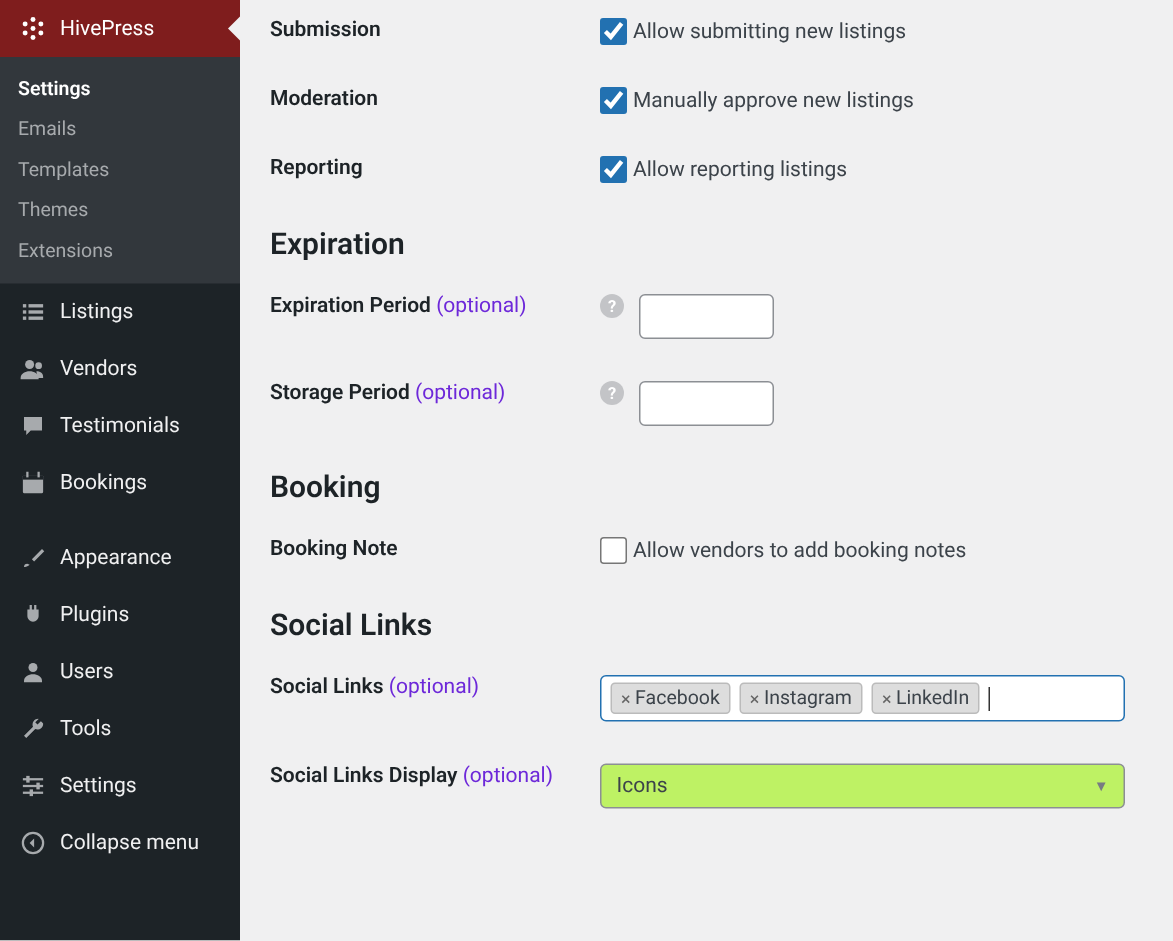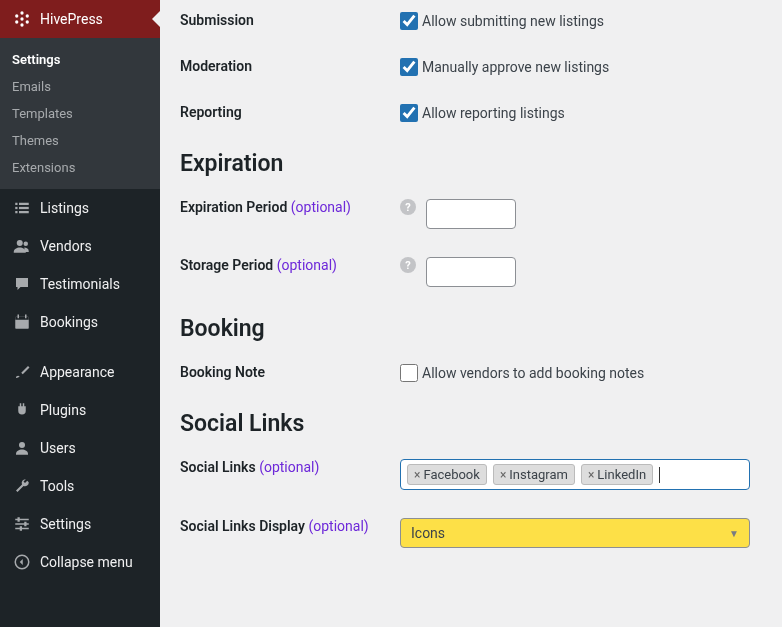--- a/index.html
+++ b/index.html
@@ -131,21 +131,21 @@
 input[type="text"], .text-input {
   border: 1px solid #8c8f94;
   border-radius: 4px;
   padding: 6px 8px;
   font-size: 14px;
   width: 90px;
   height: 30px;
   background: #fff;
 }
 h2.section-title {
-  font-size: 23px;
+  font-size: 20px;
   font-weight: 600;
   color: #1d2327;
   margin: 10px 0 22px 0;
 }
 .tags-input {
   border: 1px solid #2271b1;
   border-radius: 4px;
   padding: 4px 6px;
   display: flex;
   align-items: center;
@@ -170,21 +170,21 @@
   height: 16px;
   background: #333;
 }
 .select-input {
   border: 1px solid #8c8f94;
   border-radius: 4px;
   padding: 6px 10px;
   font-size: 14px;
   width: 350px;
   height: 30px;
-  background: #fde047;
+  background: #bef264;
   display: flex;
   align-items: center;
   justify-content: space-between;
   cursor: pointer;
 }
 .select-caret { color: #787c82; font-size: 10px; }
 </style>
 </head>
 <body>
 

